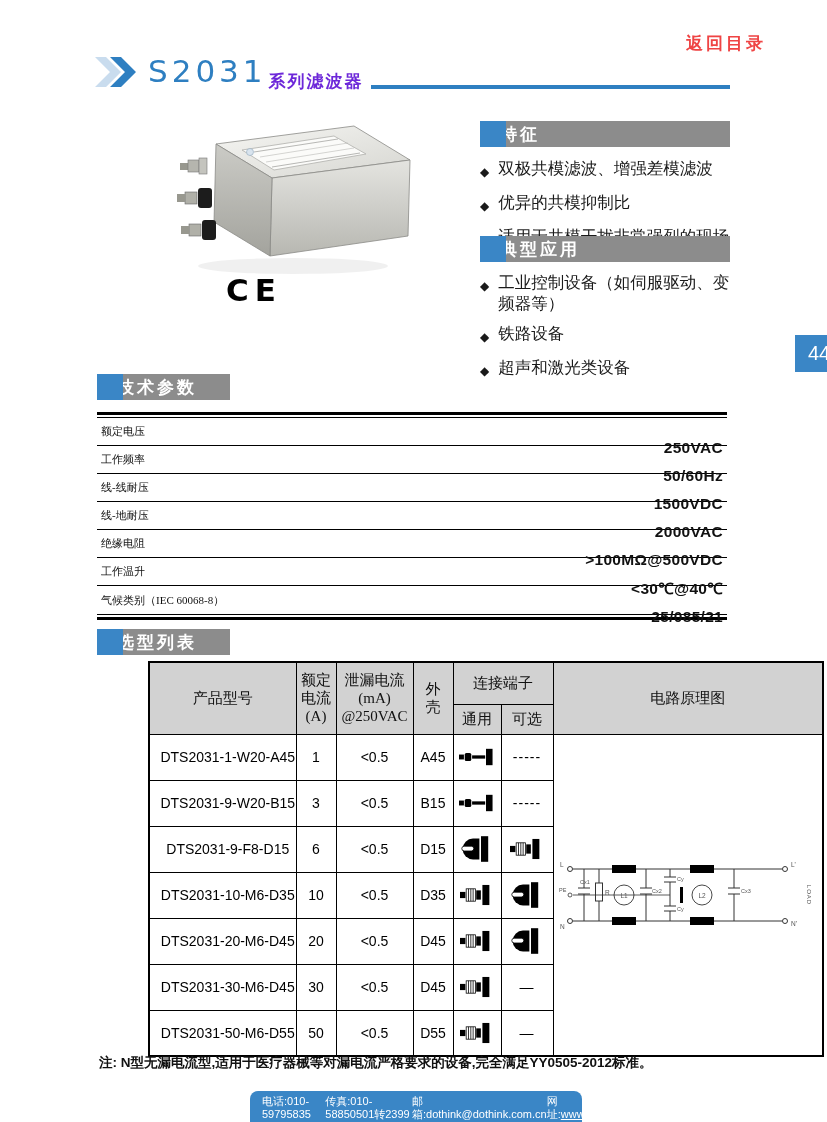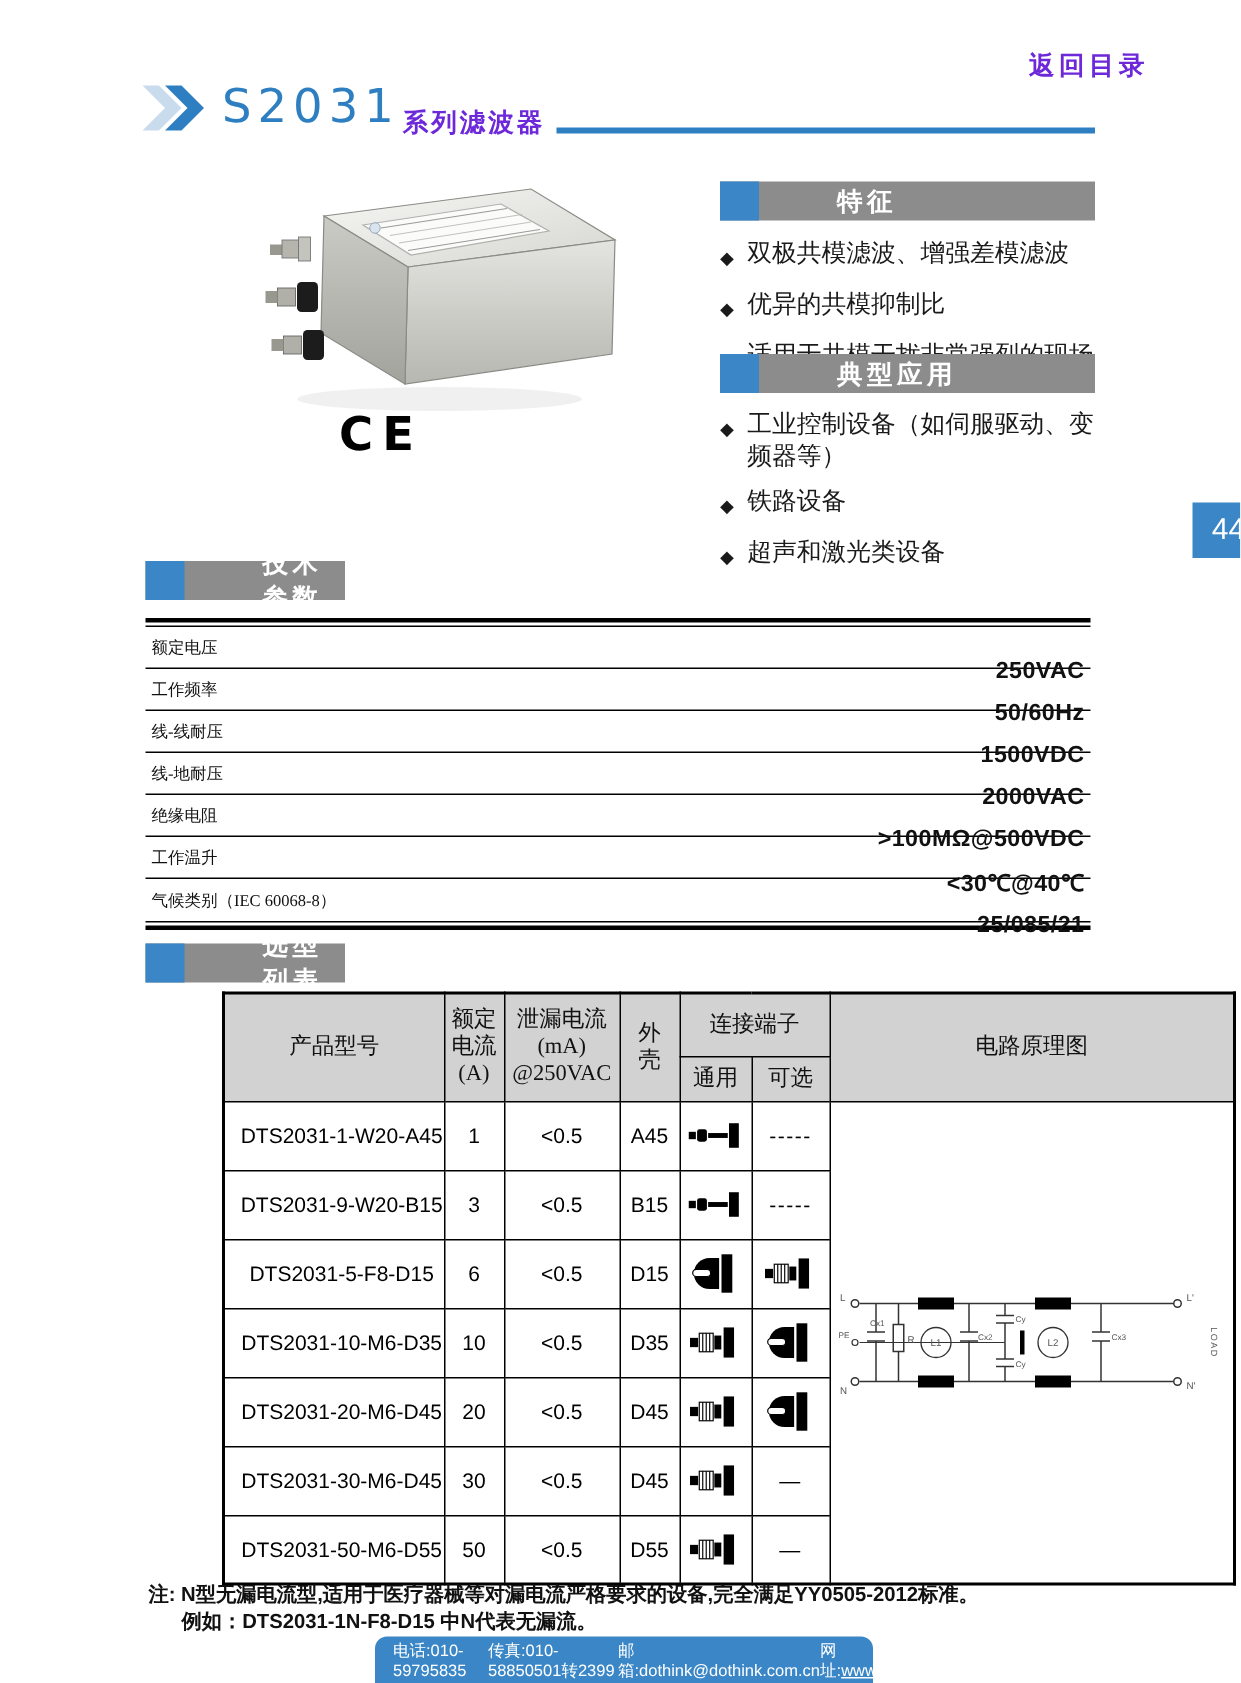--- a/index.html
+++ b/index.html
@@ -4,21 +4,21 @@
 <style>
   * { margin:0; padding:0; box-sizing:border-box; }
   html,body { background:#fff; }
   .page {
     position:relative; width:827px; height:1122px; background:#fff;
     font-family:"Liberation Sans", sans-serif; color:#111; overflow:hidden;
     margin:0 auto;
   }
   
   .back-link {
-    position:absolute; top:32px; left:686px; color:#6d28d9; font-size:17px;
+    position:absolute; top:32px; left:686px; color:#ef4444; font-size:17px;
     letter-spacing:3px; text-decoration:none; font-weight:600;
   }
   .title-row { position:absolute; top:50px; left:94px; display:flex; align-items:center; }
   .chevrons { margin-right:8px; }
   .title-model {
     font-family:"DejaVu Sans", sans-serif; font-size:31px; color:#2e7fc1;
     letter-spacing:4px; font-weight:500; line-height:1;
   }
   .title-suffix { font-size:17px; color:#6d28d9; font-weight:700; letter-spacing:2px; margin-left:2px;margin-top:20px; }
   .title-underline { position:absolute; left:371px; top:85px; width:359px; height:4px; background:#2e7fc1; }
@@ -27,21 +27,21 @@
   .ce-mark {
     position:absolute; left:226px; top:272px; font-family:"DejaVu Sans", sans-serif;
     font-size:31px; font-weight:600; letter-spacing:6px; color:#000;
   }
   
   .section-bar {
     position:absolute; height:26px; background:#8c8c8c; color:#fff;
     display:flex; align-items:center; font-size:17px; font-weight:700; letter-spacing:3px;
   }
   .section-bar .sq { position:absolute; left:0; top:0; width:26px; height:26px; background:#3a86c6; }
-  .section-bar .bar-label { padding-left:38px;margin-left:40px; }
+  .section-bar .bar-label { padding-left:20px; }
   #features-bar { left:480px; top:121px; width:250px; }
   #apps-bar     { left:480px; top:236px; width:250px; }
   #tech-bar     { left:97px;  top:374px; width:133px; }
   #sel-bar      { left:97px;  top:629px; width:133px; }
   
   .bullet-list { position:absolute; list-style:none; font-family:"Liberation Serif", serif; font-size:16.5px; color:#1a1a1a; }
   #features-list { left:480px; top:158px; width:276px; }
   #apps-list     { left:480px; top:272px; width:264px; }
   .bullet-list li { display:flex; margin-bottom:9px; line-height:21px; }
   .bullet-list .bullet { font-size:12px; padding-top:4px; margin-right:9px; font-family:"DejaVu Sans", sans-serif; }
@@ -353,21 +353,21 @@
               <g fill="#000">
                 <rect x="0" y="8" width="6" height="6"></rect>
                 <rect x="7" y="6" width="8" height="10" rx="2"></rect>
                 <rect x="16" y="9" width="16" height="4"></rect>
                 <rect x="33" y="1" width="8" height="20"></rect>
               </g>
             </svg></td>
           <td class="cell-icon cell-dash">-----</td>
         </tr>
         <tr>
-          <td class="cell-model">DTS2031-5-F8-D15</td>
+          <td class="cell-model">DTS2031-9-F8-D15</td>
           <td class="cell-num">6</td>
           <td class="cell-num">&lt;0.5</td>
           <td class="cell-num">D15</td>
           <td class="cell-icon"><svg width="32" height="26" viewBox="0 0 40 32">
               <path fill="#000" d="M15 3 a12 12 0 0 0 0 26 h8 v-26 z"></path>
               <rect x="1" y="12.5" width="15" height="6" rx="3" fill="#fff" stroke="#000"></rect>
               <rect x="25" y="0" width="9" height="32" fill="#000"></rect>
             </svg></td>
           <td class="cell-icon"><svg width="34" height="24" viewBox="0 0 44 30">
               <rect x="0" y="11" width="7" height="8" fill="#000"></rect>
@@ -449,21 +449,20 @@
               <rect x="21" y="9" width="6" height="12" fill="#000"></rect>
               <rect x="29" y="2" width="9" height="26" fill="#000"></rect>
             </svg></td>
           <td class="cell-icon cell-dash">—</td>
         </tr>
       </tbody>
   </table>
 
   <div class="notes">
     <div>注: N型无漏电流型,适用于医疗器械等对漏电流严格要求的设备,完全满足YY0505-2012标准。</div>
-    <div class="note-line2">例如：DTS2031-1N-F8-D15 中N代表无漏流。</div>
   </div>
 
   <div class="footer-bar">
     <div class="footer-col">
       <span>电话:010-59795835</span>
       <span>传真:010-58850501转2399</span>
     </div>
     <div class="footer-col">
       <span>邮箱:dothink@dothink.com.cn</span>
       <span><span>网址:</span><a href="#" class="footer-link">www.dothink.com.cn</a></span>

